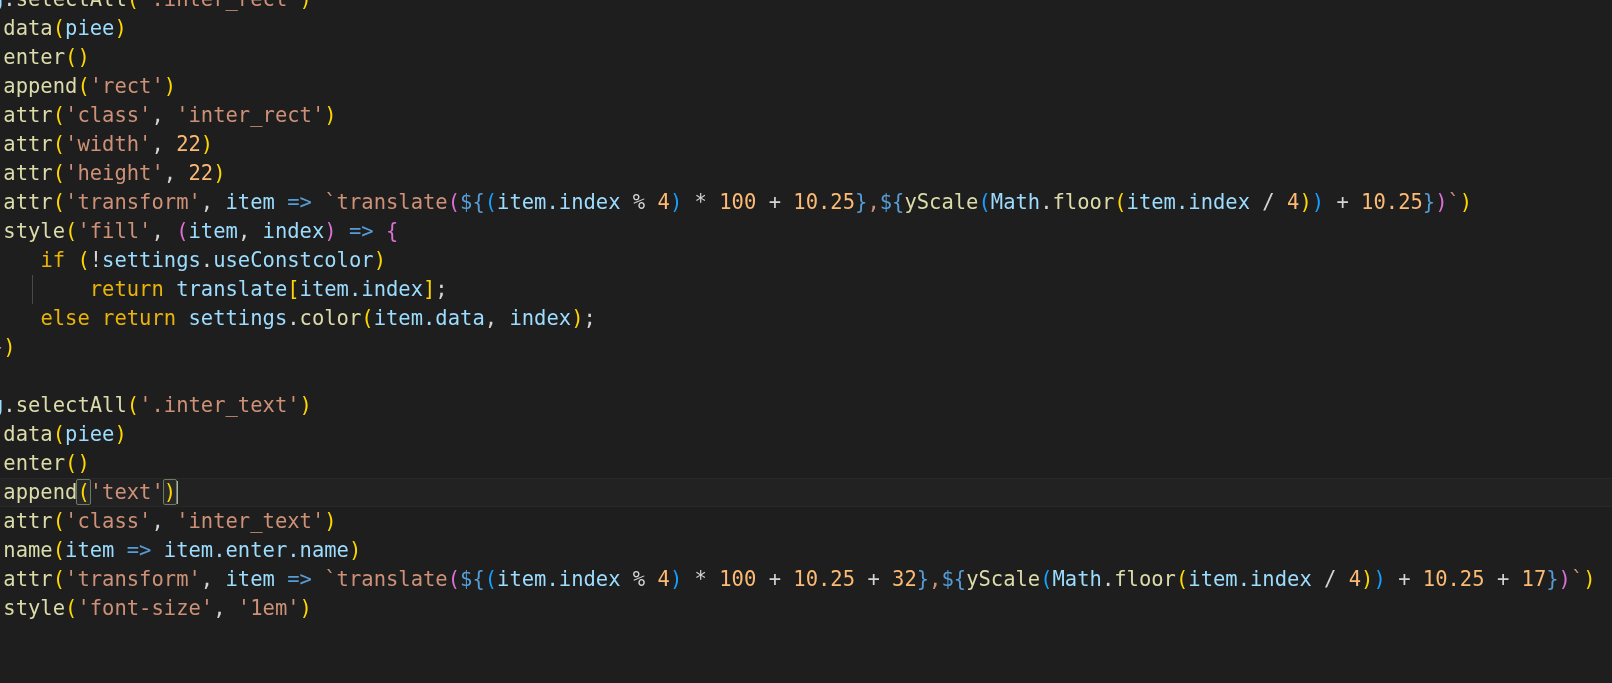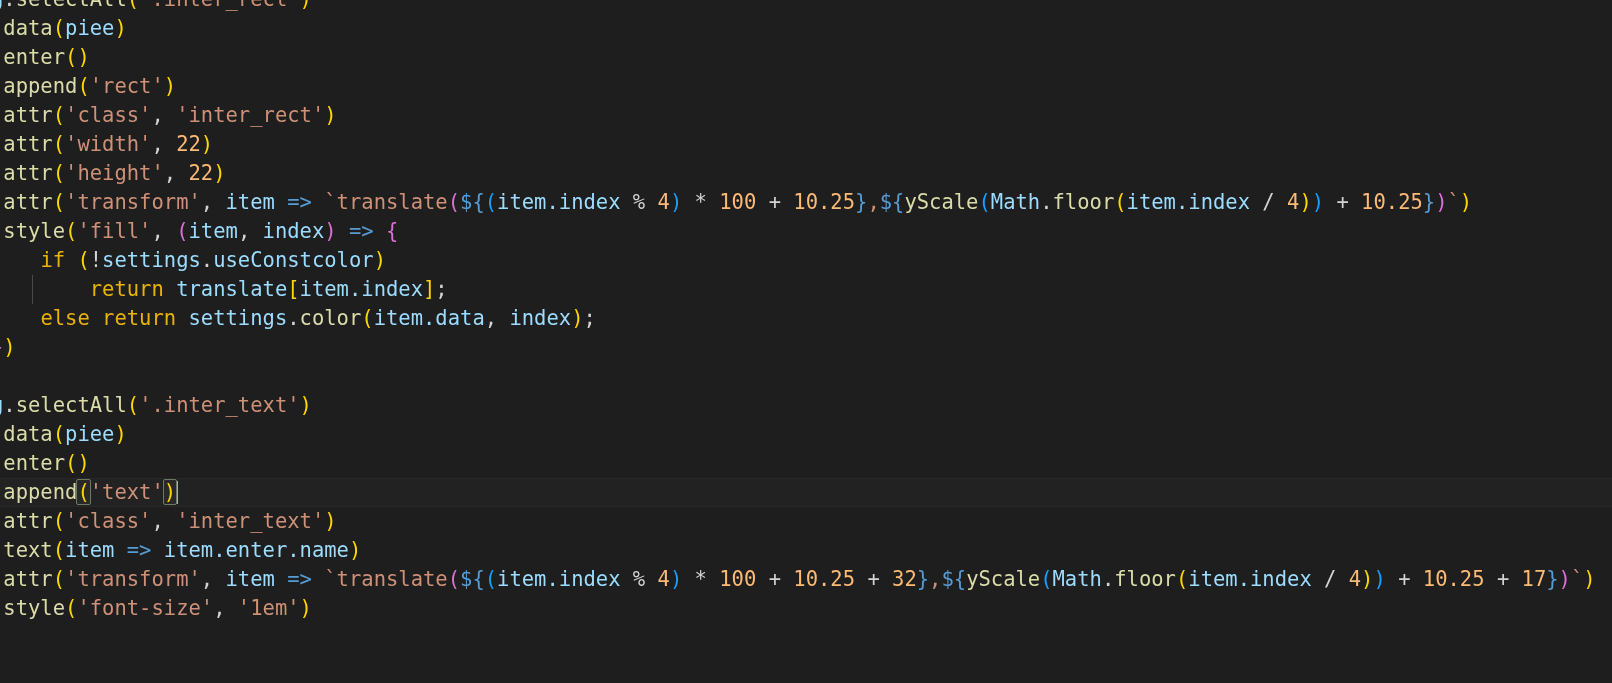--- a/index.html
+++ b/index.html
@@ -131,20 +131,20 @@
     <div class="code-line"><span class="t-var">g</span><span class="t-plain">.</span><span class="t-fn">selectAll</span><span class="t-punc0">(</span><span class="t-string">'.inter_text'</span><span class="t-punc0">)</span></div>
 
     <div class="code-line"><span class="t-plain">.</span><span class="t-fn">data</span><span class="t-punc0">(</span><span class="t-var">piee</span><span class="t-punc0">)</span></div>
 
     <div class="code-line"><span class="t-plain">.</span><span class="t-fn">enter</span><span class="t-punc0">()</span></div>
 
     <div class="code-line active"><span class="t-plain">.</span><span class="t-fn">append</span><span class="t-punc0 bracket-match">(</span><span class="t-string">'text'</span><span class="t-punc0 bracket-match">)</span><span class="caret"></span></div>
 
     <div class="code-line"><span class="t-plain">.</span><span class="t-fn">attr</span><span class="t-punc0">(</span><span class="t-string">'class'</span><span class="t-plain">, </span><span class="t-string">'inter_text'</span><span class="t-punc0">)</span></div>
 
-    <div class="code-line"><span class="t-plain">.</span><span class="t-fn">text</span><span class="t-punc0">(</span><span class="t-var">item</span><span class="t-plain"> </span><span class="t-arrow">=&gt;</span><span class="t-plain"> </span><span class="t-var">item.enter.name</span><span class="t-punc0">)</span></div>
+    <div class="code-line"><span class="t-plain">.</span><span class="t-fn">name</span><span class="t-punc0">(</span><span class="t-var">item</span><span class="t-plain"> </span><span class="t-arrow">=&gt;</span><span class="t-plain"> </span><span class="t-var">item.enter.name</span><span class="t-punc0">)</span></div>
 
     <div class="code-line"><span class="t-plain">.</span><span class="t-fn">attr</span><span class="t-punc0">(</span><span class="t-string">'transform'</span><span class="t-plain">, </span><span class="t-var">item</span><span class="t-plain"> </span><span class="t-arrow">=&gt;</span><span class="t-plain"> </span><span class="t-tick">`</span><span class="t-string">translate</span><span class="t-punc1">(</span><span class="t-interp">${</span><span class="t-punc2">(</span><span class="t-var">item.index</span><span class="t-plain"> </span><span class="t-op">%</span><span class="t-plain"> </span><span class="t-num">4</span><span class="t-punc2">)</span><span class="t-plain"> </span><span class="t-op">*</span><span class="t-plain"> </span><span class="t-num">100</span><span class="t-plain"> </span><span class="t-op">+</span><span class="t-plain"> </span><span class="t-num">10.25</span><span class="t-plain"> </span><span class="t-op">+</span><span class="t-plain"> </span><span class="t-num">32</span><span class="t-interp">}</span><span class="t-string">,</span><span class="t-interp">${</span><span class="t-fn">yScale</span><span class="t-punc2">(</span><span class="t-var">Math</span><span class="t-plain">.</span><span class="t-fn">floor</span><span class="t-punc0">(</span><span class="t-var">item.index</span><span class="t-plain"> </span><span class="t-op">/</span><span class="t-plain"> </span><span class="t-num">4</span><span class="t-punc0">)</span><span class="t-punc2">)</span><span class="t-plain"> </span><span class="t-op">+</span><span class="t-plain"> </span><span class="t-num">10.25</span><span class="t-plain"> </span><span class="t-op">+</span><span class="t-plain"> </span><span class="t-num">17</span><span class="t-interp">}</span><span class="t-punc1">)</span><span class="t-tick">`</span><span class="t-punc0">)</span></div>
 
     <div class="code-line"><span class="t-plain">.</span><span class="t-fn">style</span><span class="t-punc0">(</span><span class="t-string">'font-size'</span><span class="t-plain">, </span><span class="t-string">'1em'</span><span class="t-punc0">)</span></div>
 
   </div>
 </div>
 
 </body></html>

